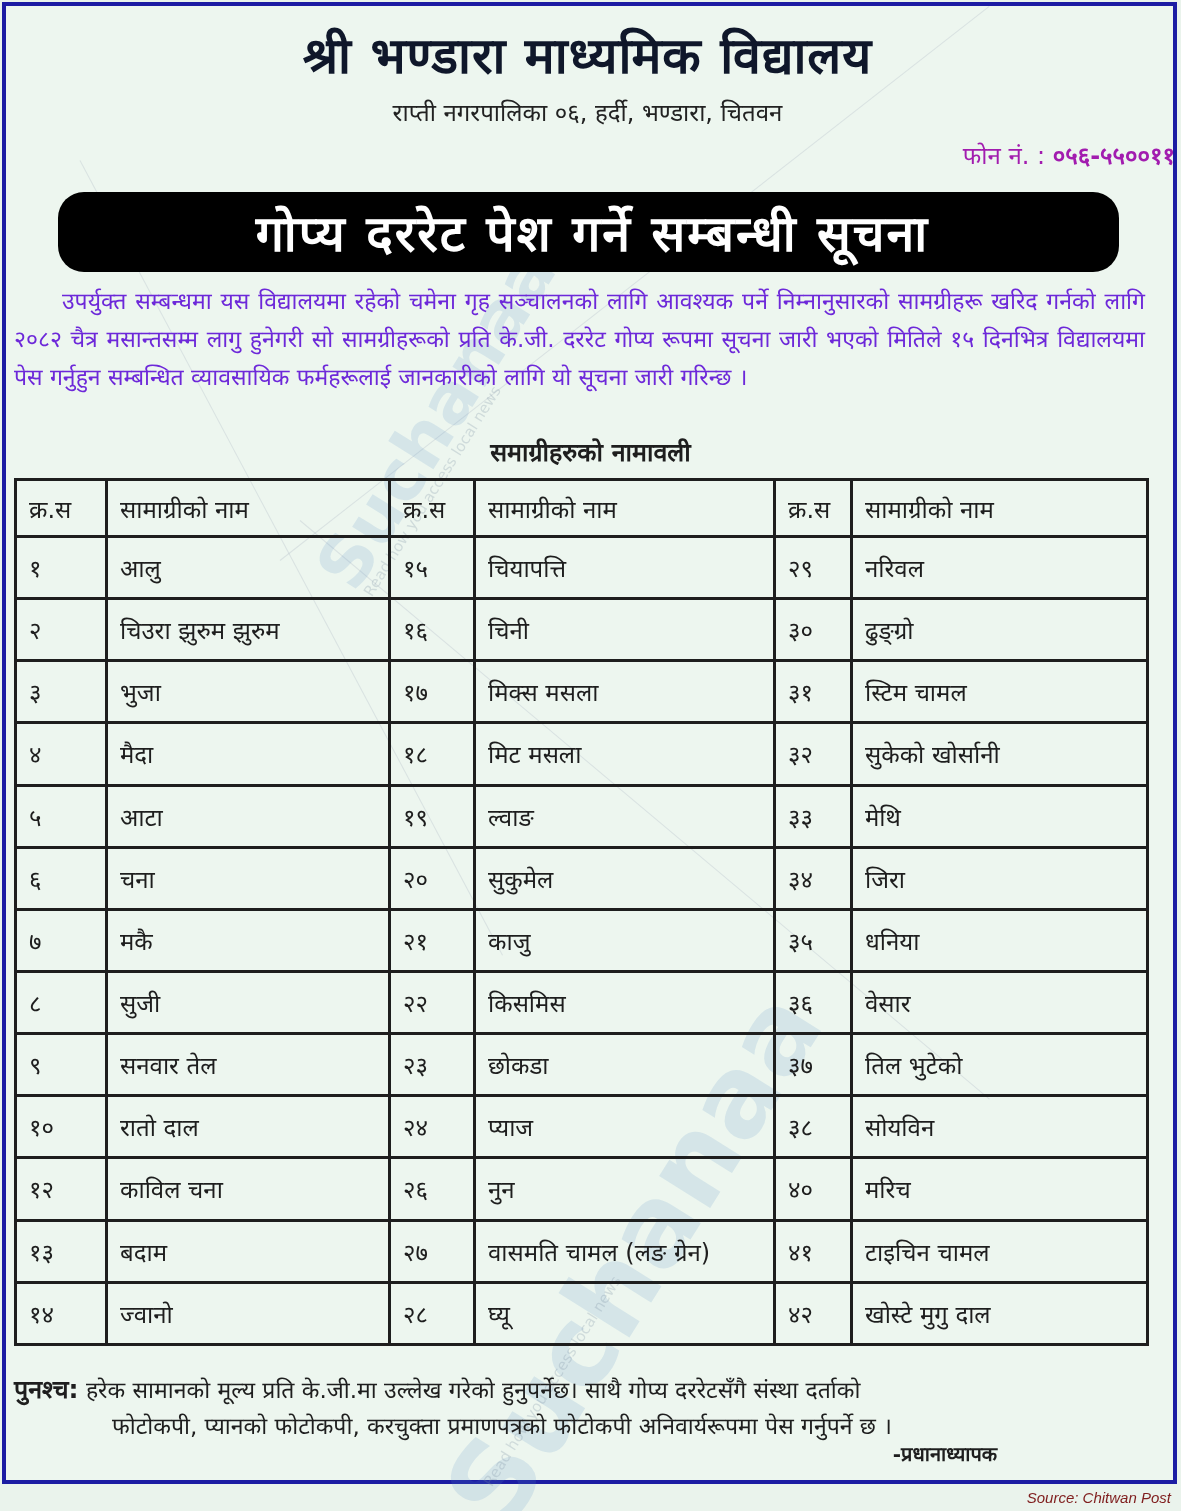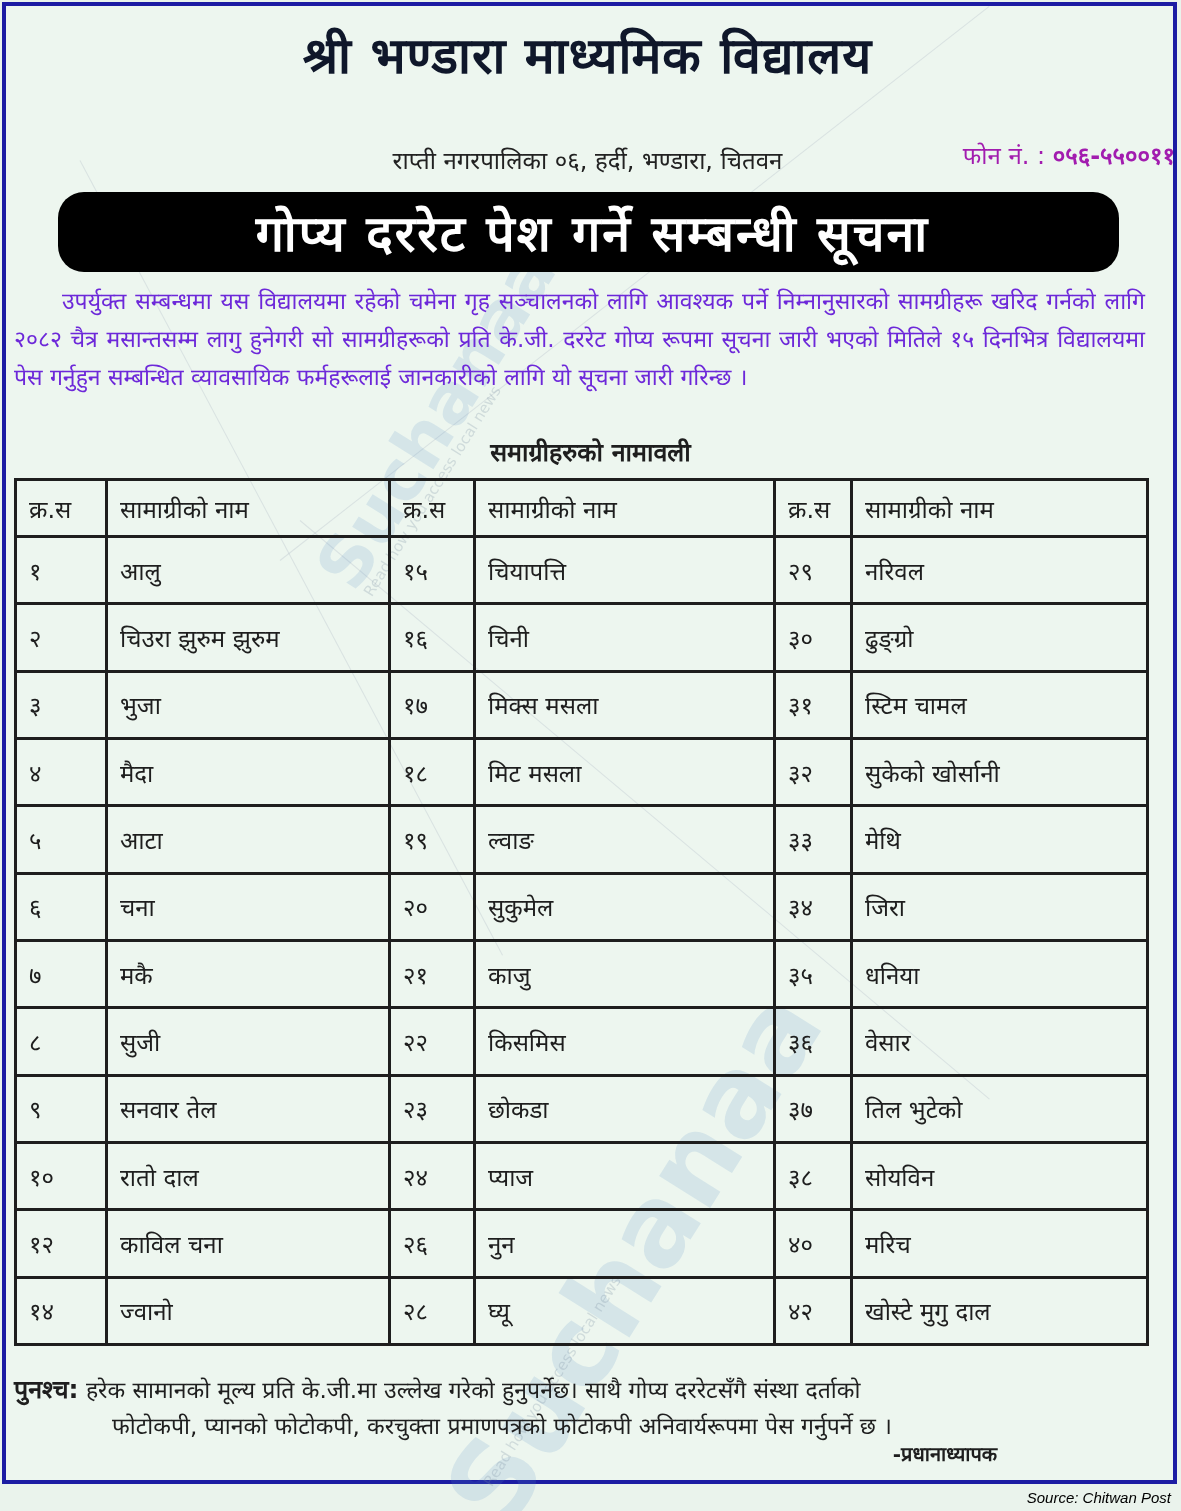--- a/index.html
+++ b/index.html
@@ -22,21 +22,21 @@
       position: absolute; color: rgba(90,140,200,0.16); font-weight: bold;
       font-family: "DejaVu Sans", sans-serif; transform: rotate(-58deg);
       transform-origin: left top; white-space: nowrap;
     }
     .title {
       position: absolute; left: 0; width: 1175px; top: 20px; text-align: center;
       font-size: 50px; font-weight: bold; letter-spacing: 1px; color: #0f172a;
     }
     .addr {
       position: absolute; left: 0; width: 1175px; top: 95px; text-align: center;
-      font-size: 24px; color: #222; margin-top: 48px;
+      font-size: 24px; color: #222;
     }
     .phone {
       position: absolute; left: 0; width: 1175px; top: 138px; text-align: right;
       font-size: 24px; color: #a21caf;
     }
     .phone .num { font-weight: bold; }
     .banner {
       position: absolute; left: 58px; top: 192px; width: 1053px; height: 80px;
       background: #000000; border-radius: 26px;
       display: flex; align-items: center; justify-content: center; padding-left: 8px;
@@ -74,21 +74,21 @@
       font-size: 23px; line-height: 36px; color: #1e1e1e;
     }
     .note .lbl { font-weight: bold; font-size: 25px; }
     .note .l2 { padding-left: 98px; }
     .sign {
       position: absolute; left: 830px; top: 1440px; width: 230px; text-align: center;
       font-size: 20px; font-weight: bold; color: #1e1e1e;
     }
     .source {
       position: absolute; right: 10px; top: 1489px; font-size: 15px;
-      font-style: italic; color: #000000; font-family: "Liberation Sans", sans-serif;
+      font-style: italic; color: #7f1d1d; font-family: "Liberation Sans", sans-serif;
     }
   </style>
 </head>
 <body>
 
 <div class="frame"></div>
 
 <div class="wm-line" style="left:80px;top:160px;width:900px;transform:rotate(62deg);"></div>
 <div class="wm-line" style="left:300px;top:520px;width:900px;transform:rotate(40deg);"></div>
 <div class="wm-line" style="left:280px;top:560px;width:900px;transform:rotate(-38deg);"></div>
@@ -214,20 +214,28 @@
       </tr>
       <tr>
         <td>१२</td>
         <td>काविल चना</td>
         <td>२६</td>
         <td>नुन</td>
         <td>४०</td>
         <td>मरिच</td>
       </tr>
       <tr>
+        <td>१३</td>
+        <td>बदाम</td>
+        <td>२७</td>
+        <td>वासमति चामल (लङ ग्रेन)</td>
+        <td>४१</td>
+        <td>टाइचिन चामल</td>
+      </tr>
+      <tr>
         <td>१४</td>
         <td>ज्वानो</td>
         <td>२८</td>
         <td>घ्यू</td>
         <td>४२</td>
         <td>खोस्टे मुगु दाल</td>
       </tr>
     </tbody>
 </table>
 

